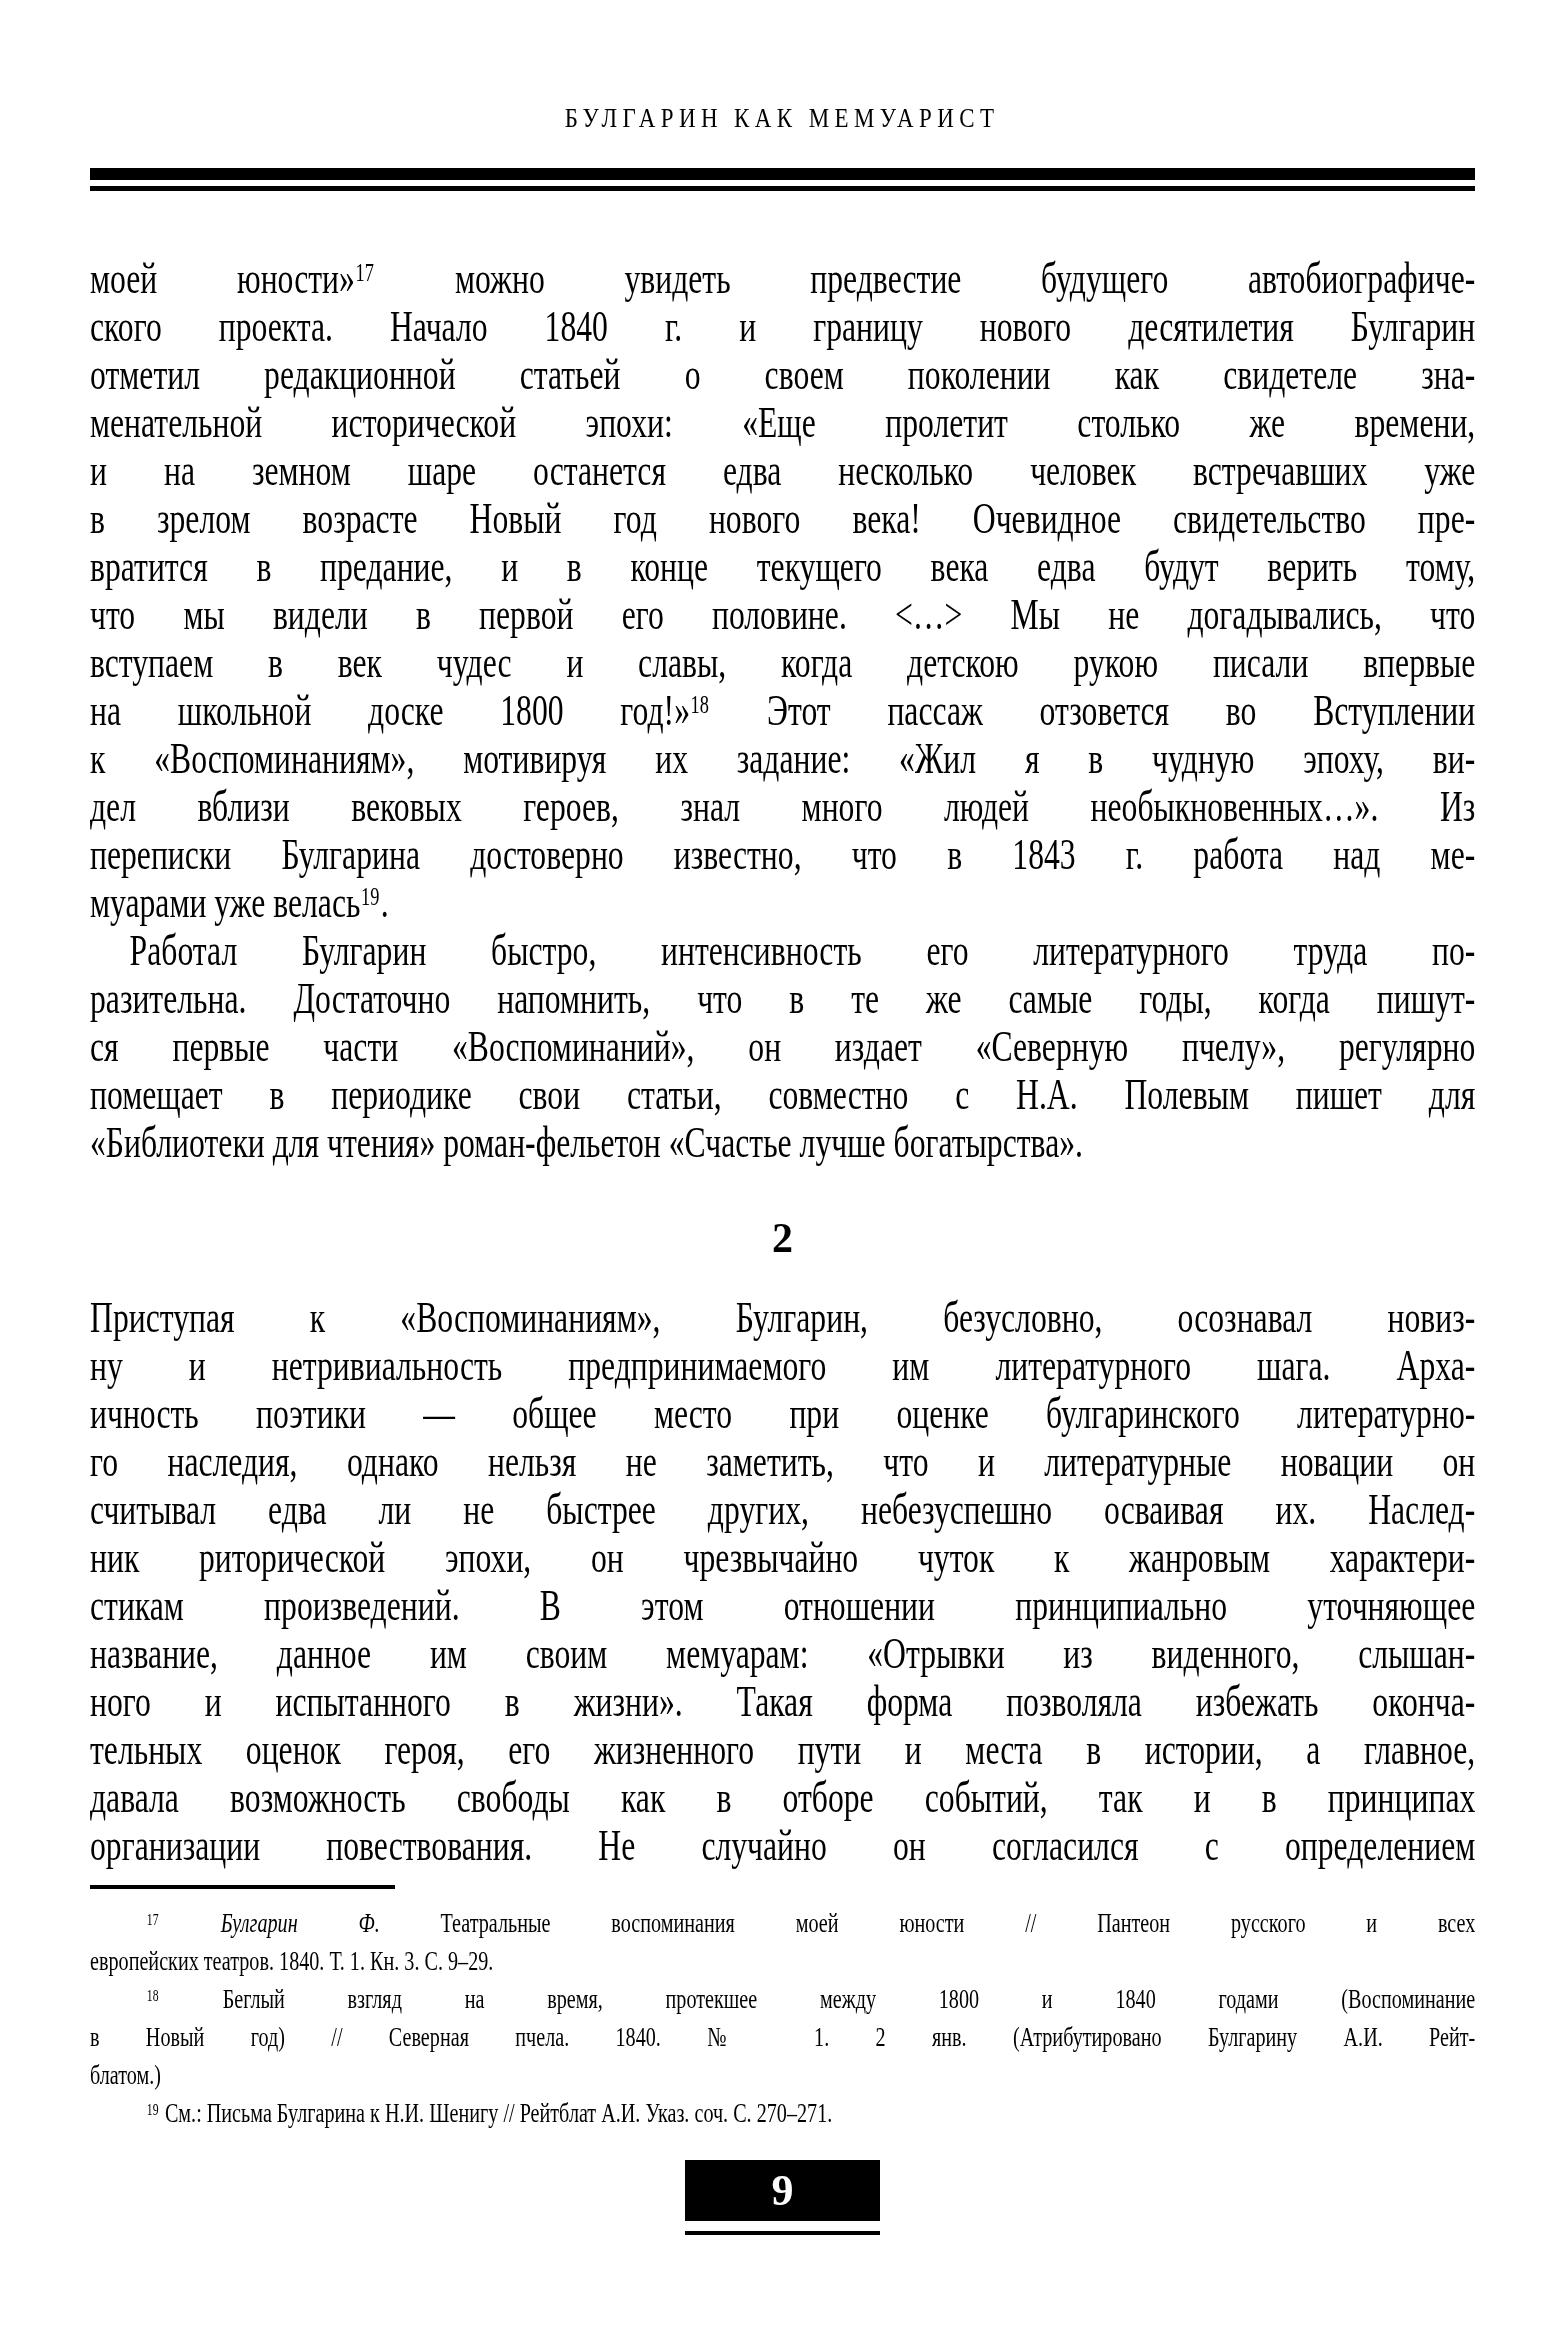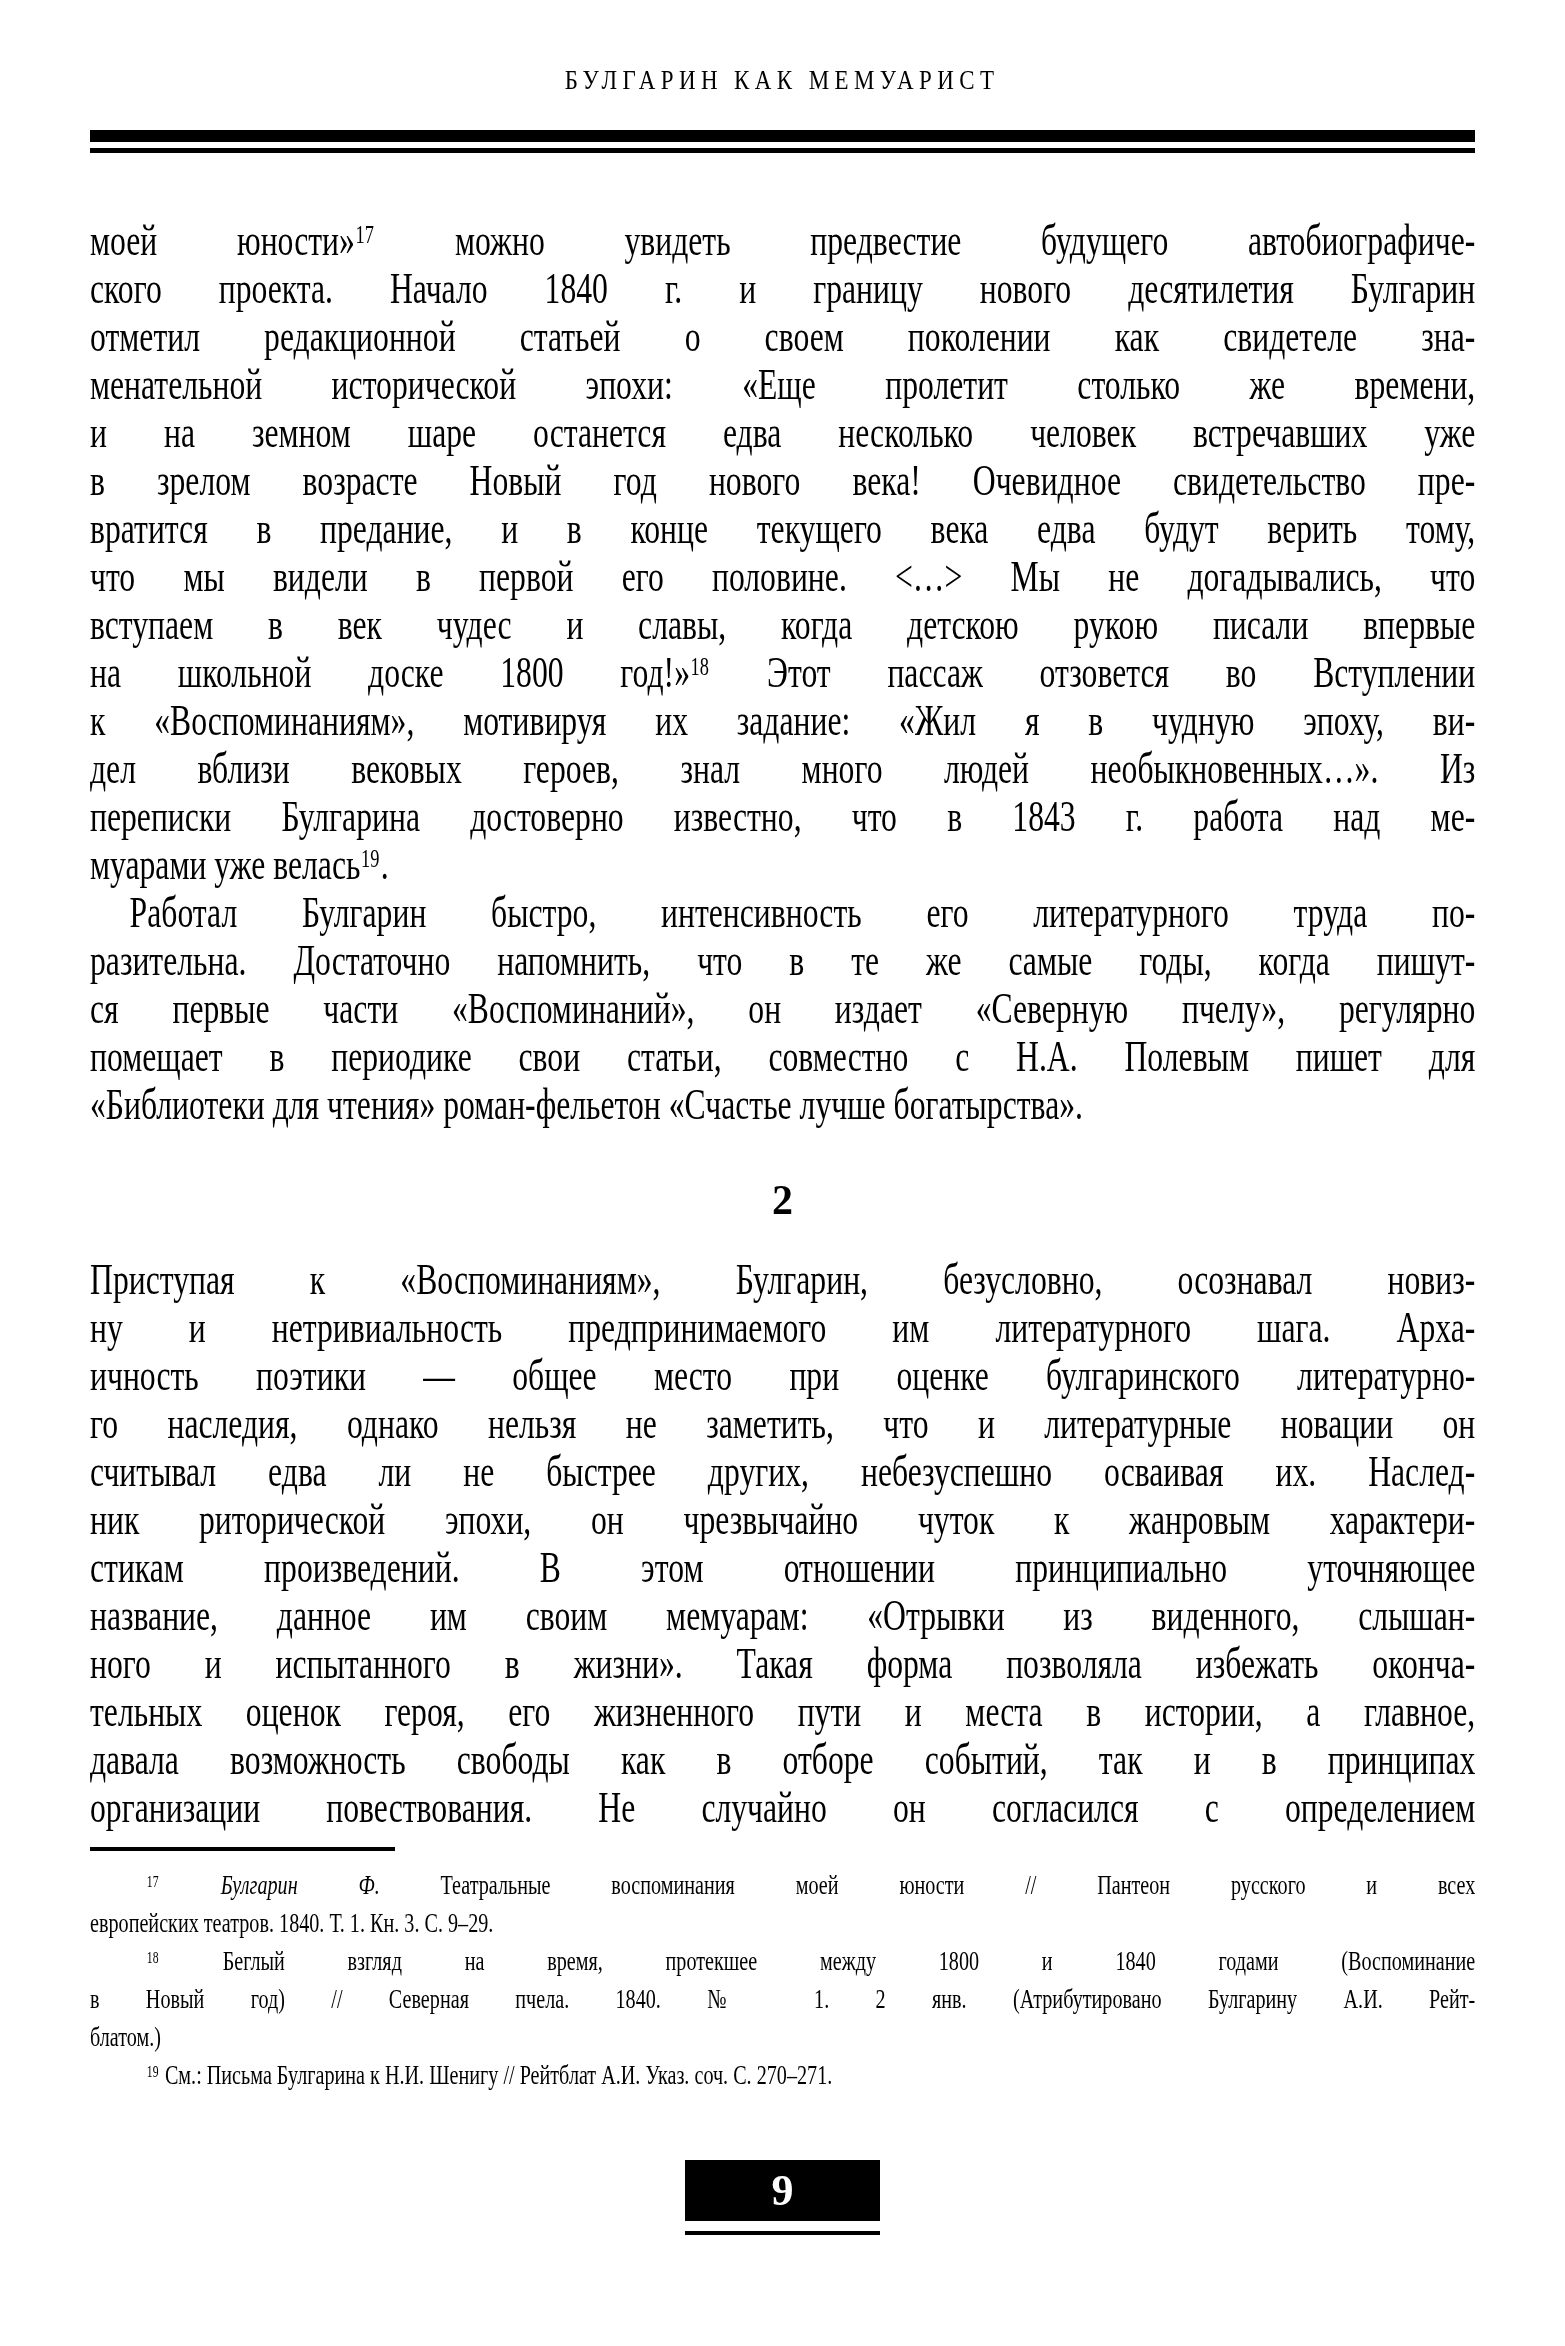--- a/index.html
+++ b/index.html
@@ -7,23 +7,23 @@
     position: relative;
     width: 1565px;
     height: 2347px;
     margin: 0 auto;
     background: #ffffff;
     color: #000000;
     font-family: "Liberation Serif", "DejaVu Serif", serif;
     overflow: hidden;
   }
   .content {
-    margin: 0 90px;
+    margin: 12px 90px;
     width: 1385px;
-    padding-top: 66px;
+    padding-top: 92px;
   }
   .running-header {
     text-align: center;
     font-size: 28px;
     line-height: 28px;
     letter-spacing: 6.6px;
     white-space: nowrap;
   }
   .running-header .hsqueeze {
     display: inline-block;

